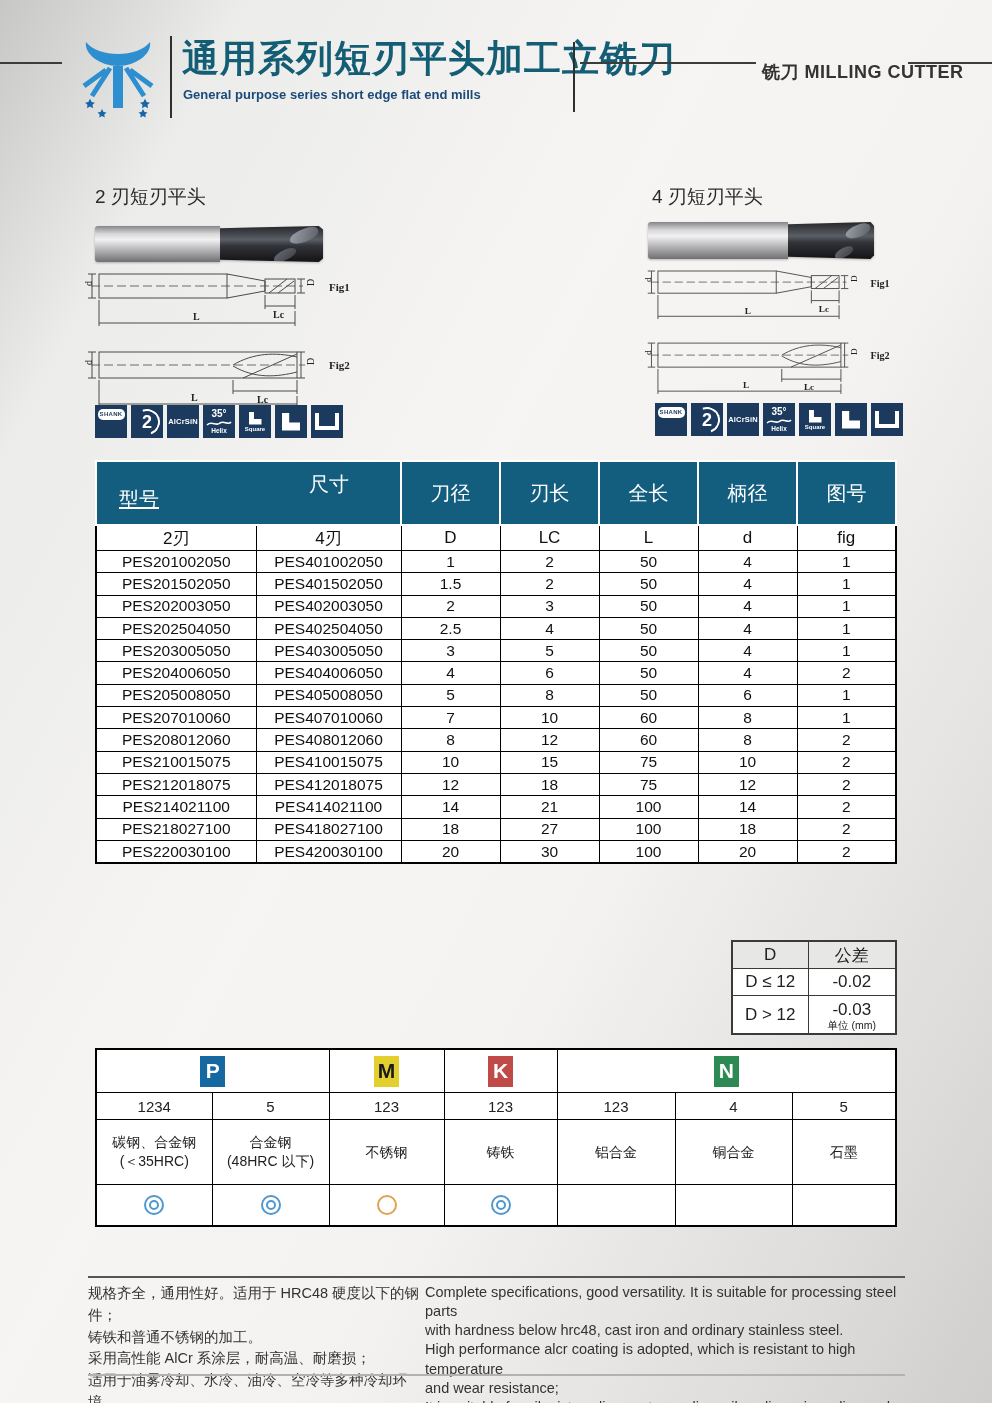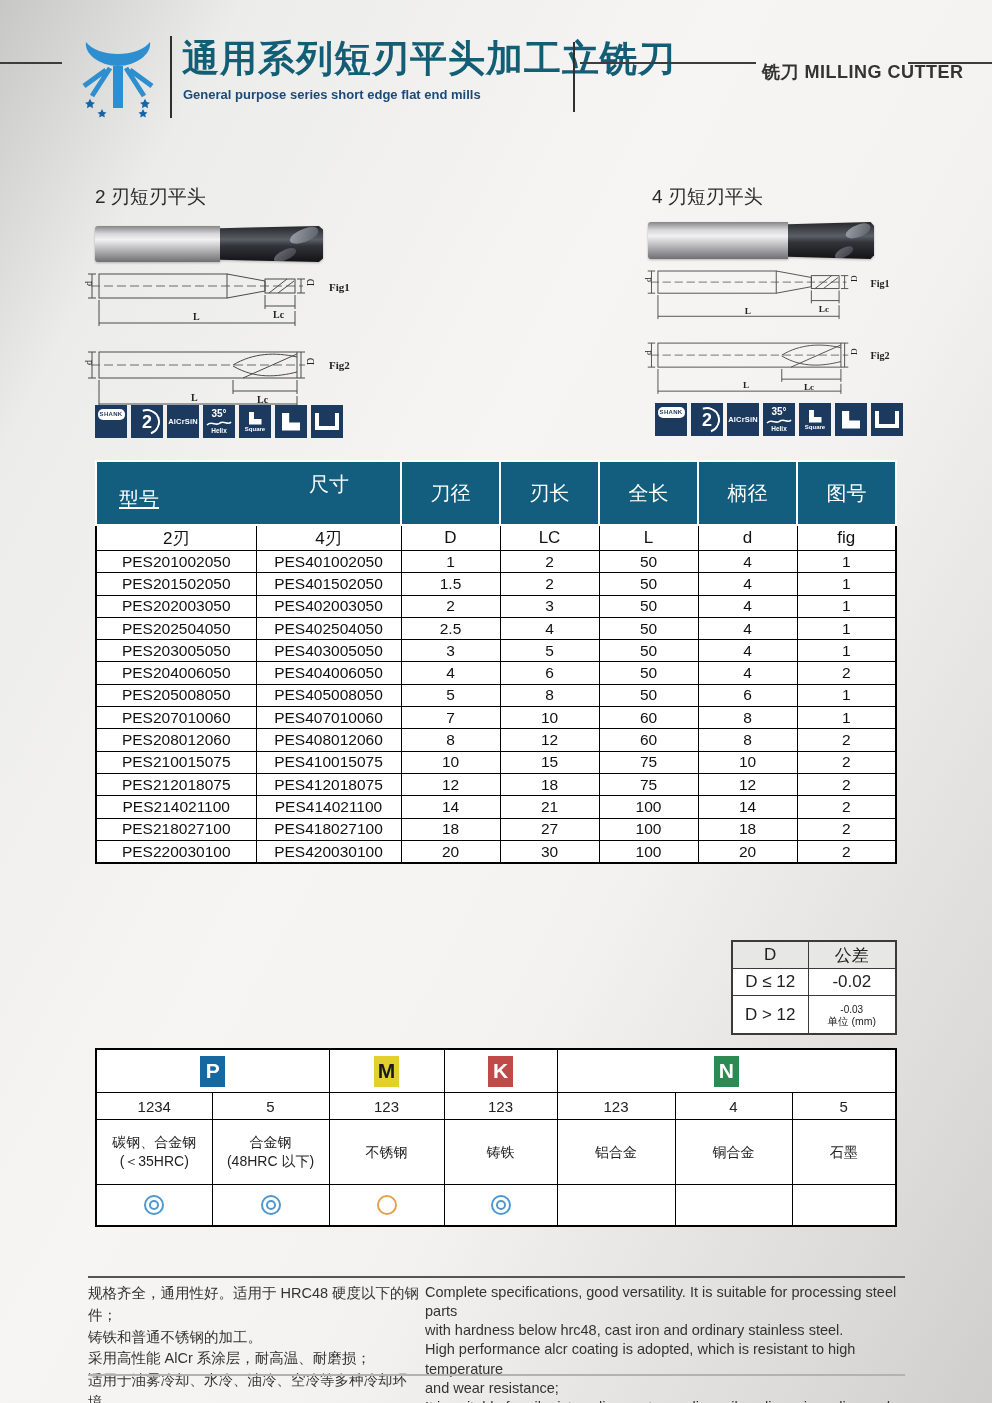--- a/index.html
+++ b/index.html
@@ -62,21 +62,21 @@
   .spec-table .subhead td{height:24px;font-size:17px;}
   .spec-table tbody .data-row td{height:21.3px;}
 
   
   .tol-table{width:164px;border:2px solid #3a3a3a;background:#fff;}
   .tol-table td{border:1px solid #3a3a3a;text-align:center;font-size:17px;color:#222;padding:0;}
   .tol-table .tol-head td{background:#e7e7e6;height:26px;}
   .tol-table .tol-r1 td{height:26px;}
   .tol-table .tol-r2 td{height:37px;}
   .tol-note{display:block;font-size:10.5px;line-height:1.1;}
-  .tol-val2{display:block;font-size:10px;line-height:1.2;margin-top:3px;}
+  .tol-val2{display:block;font-size:17px;line-height:1.2;margin-top:3px;}
 
   
   .mat-table{width:800px;border:2px solid #000;background:#fff;}
   .mat-table td{border:1px solid #000;text-align:center;padding:0;color:#222;}
   .mat-group td{height:42px;}
   .mat-codes td{height:26px;font-size:15px;}
   .mat-names td{height:64px;font-size:14px;line-height:1.35;white-space:pre-line;}
   .mat-syms td{height:40px;}
   .mat-legend td{height:24px;font-size:12.5px;text-align:left;padding-left:8px;}
   .iso-badge{display:inline-flex;align-items:center;justify-content:center;width:25px;height:31px;

